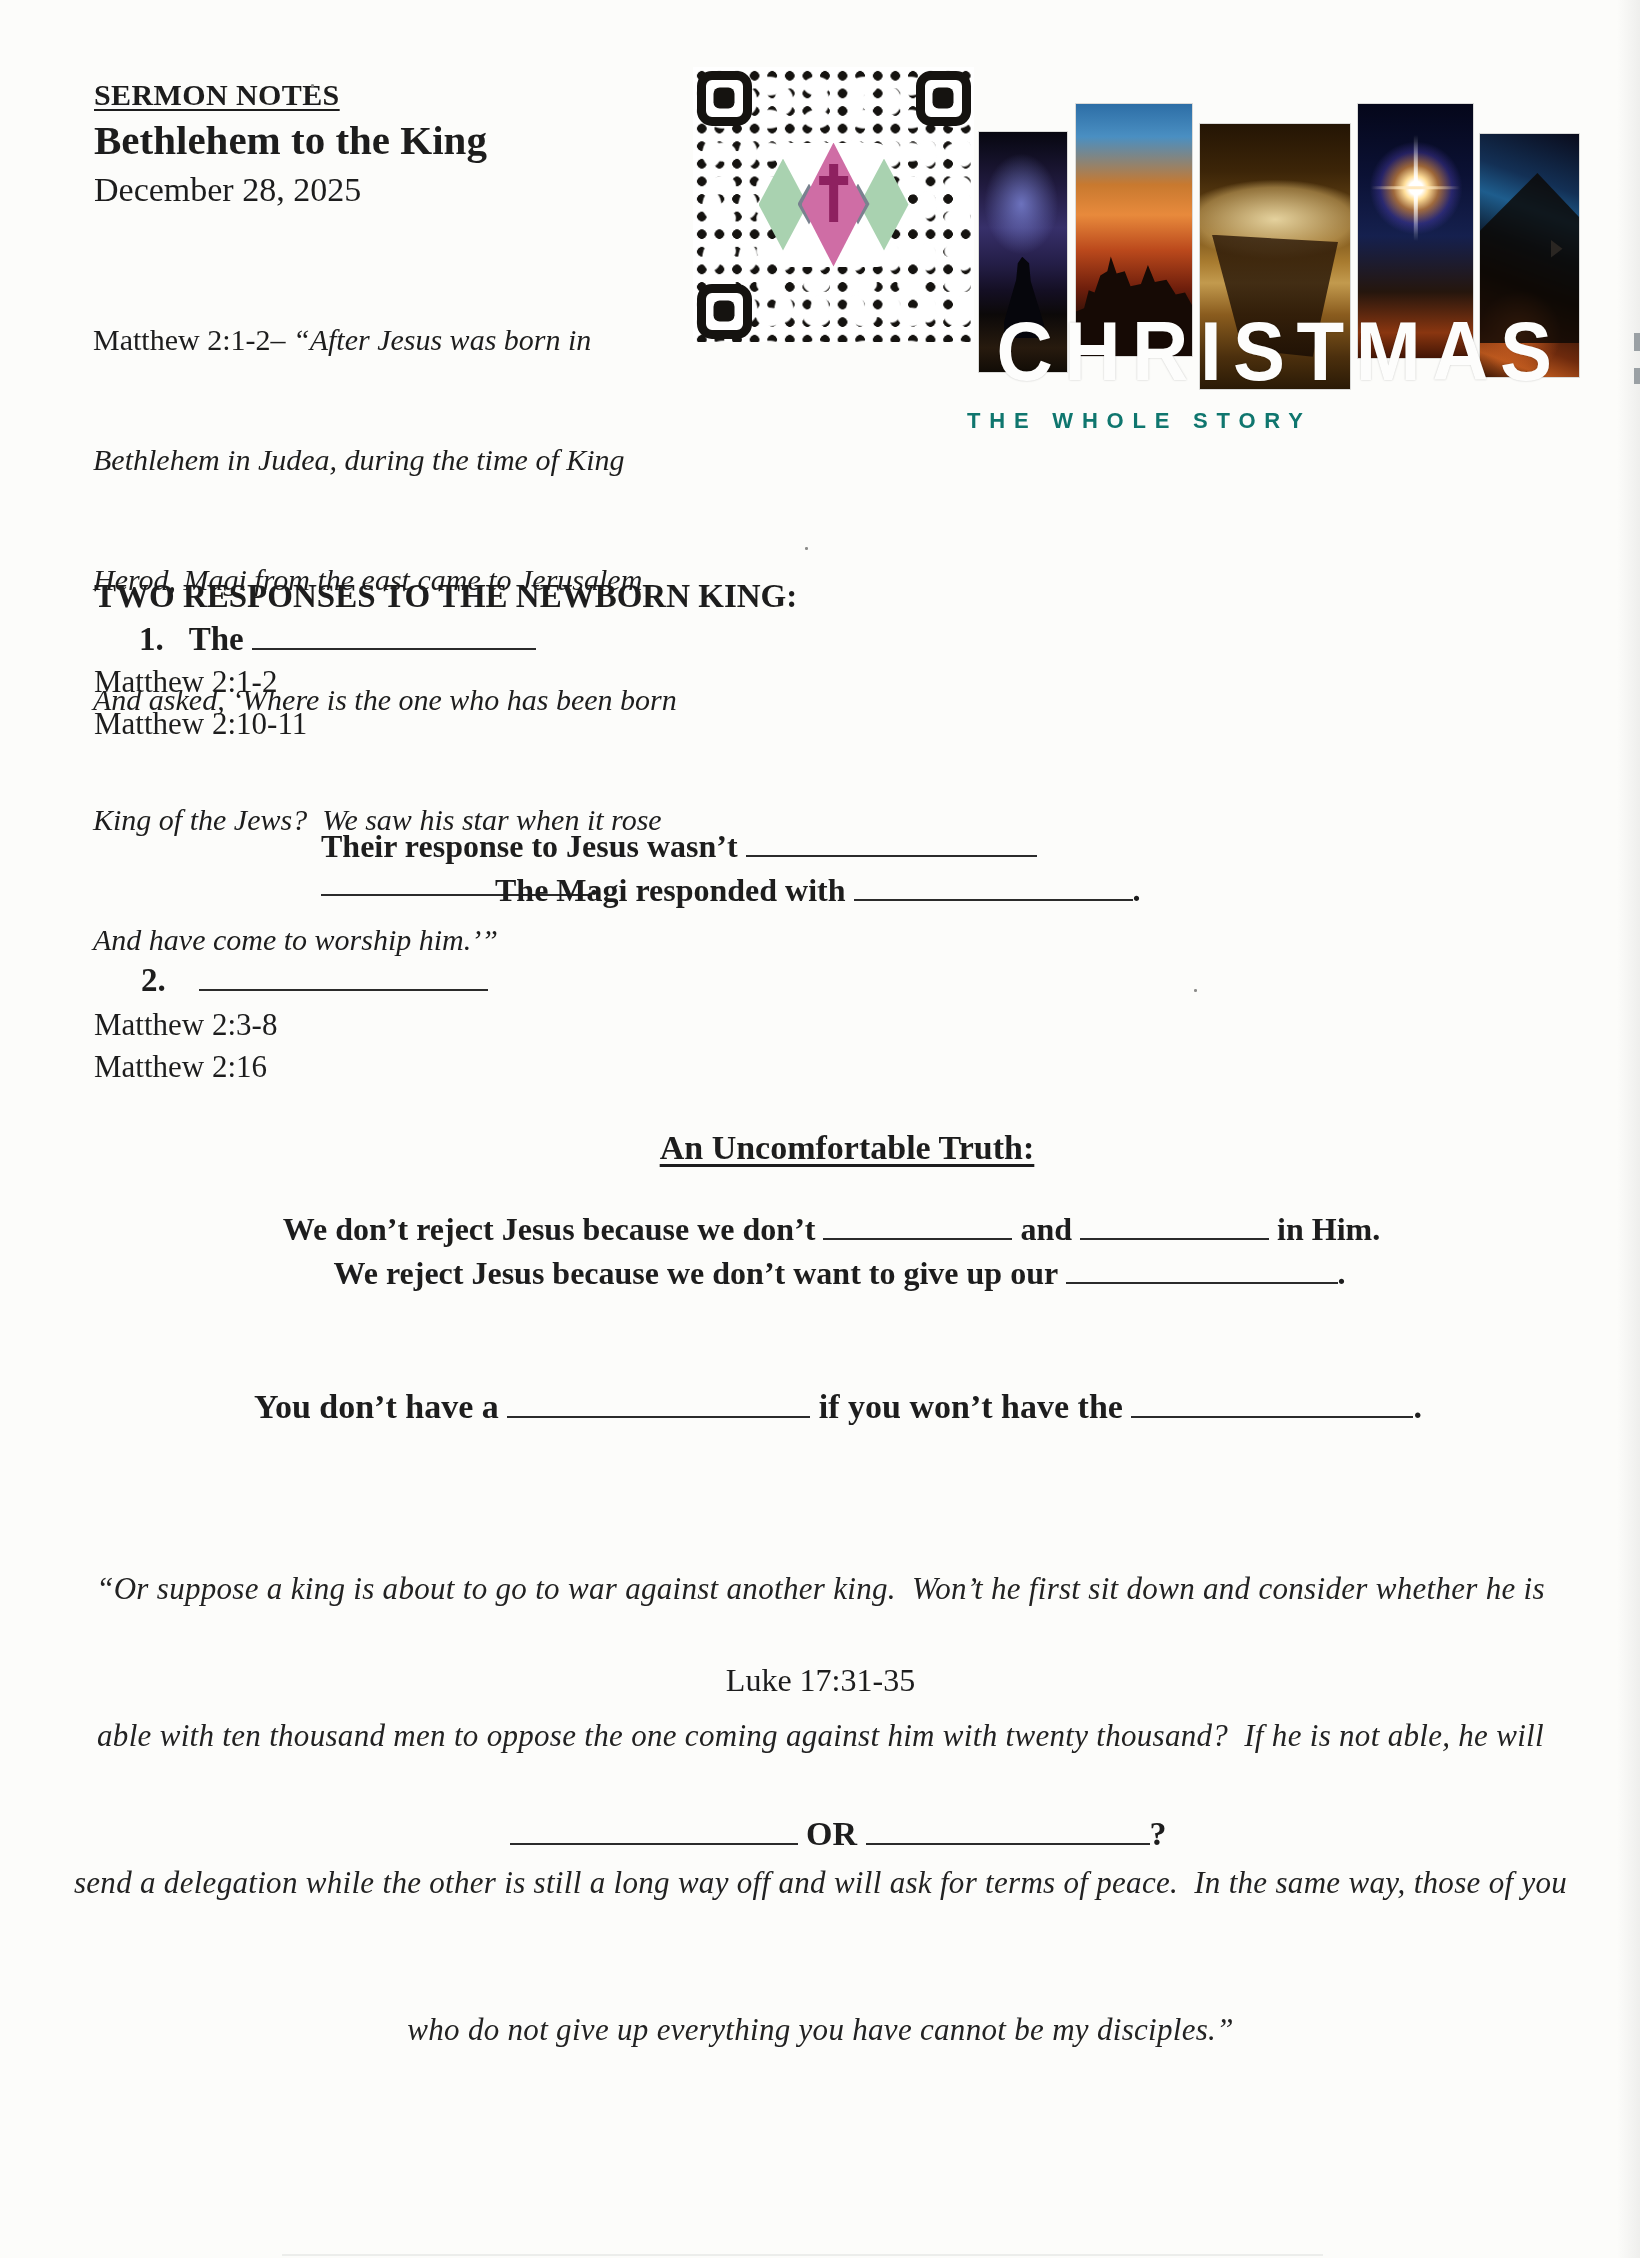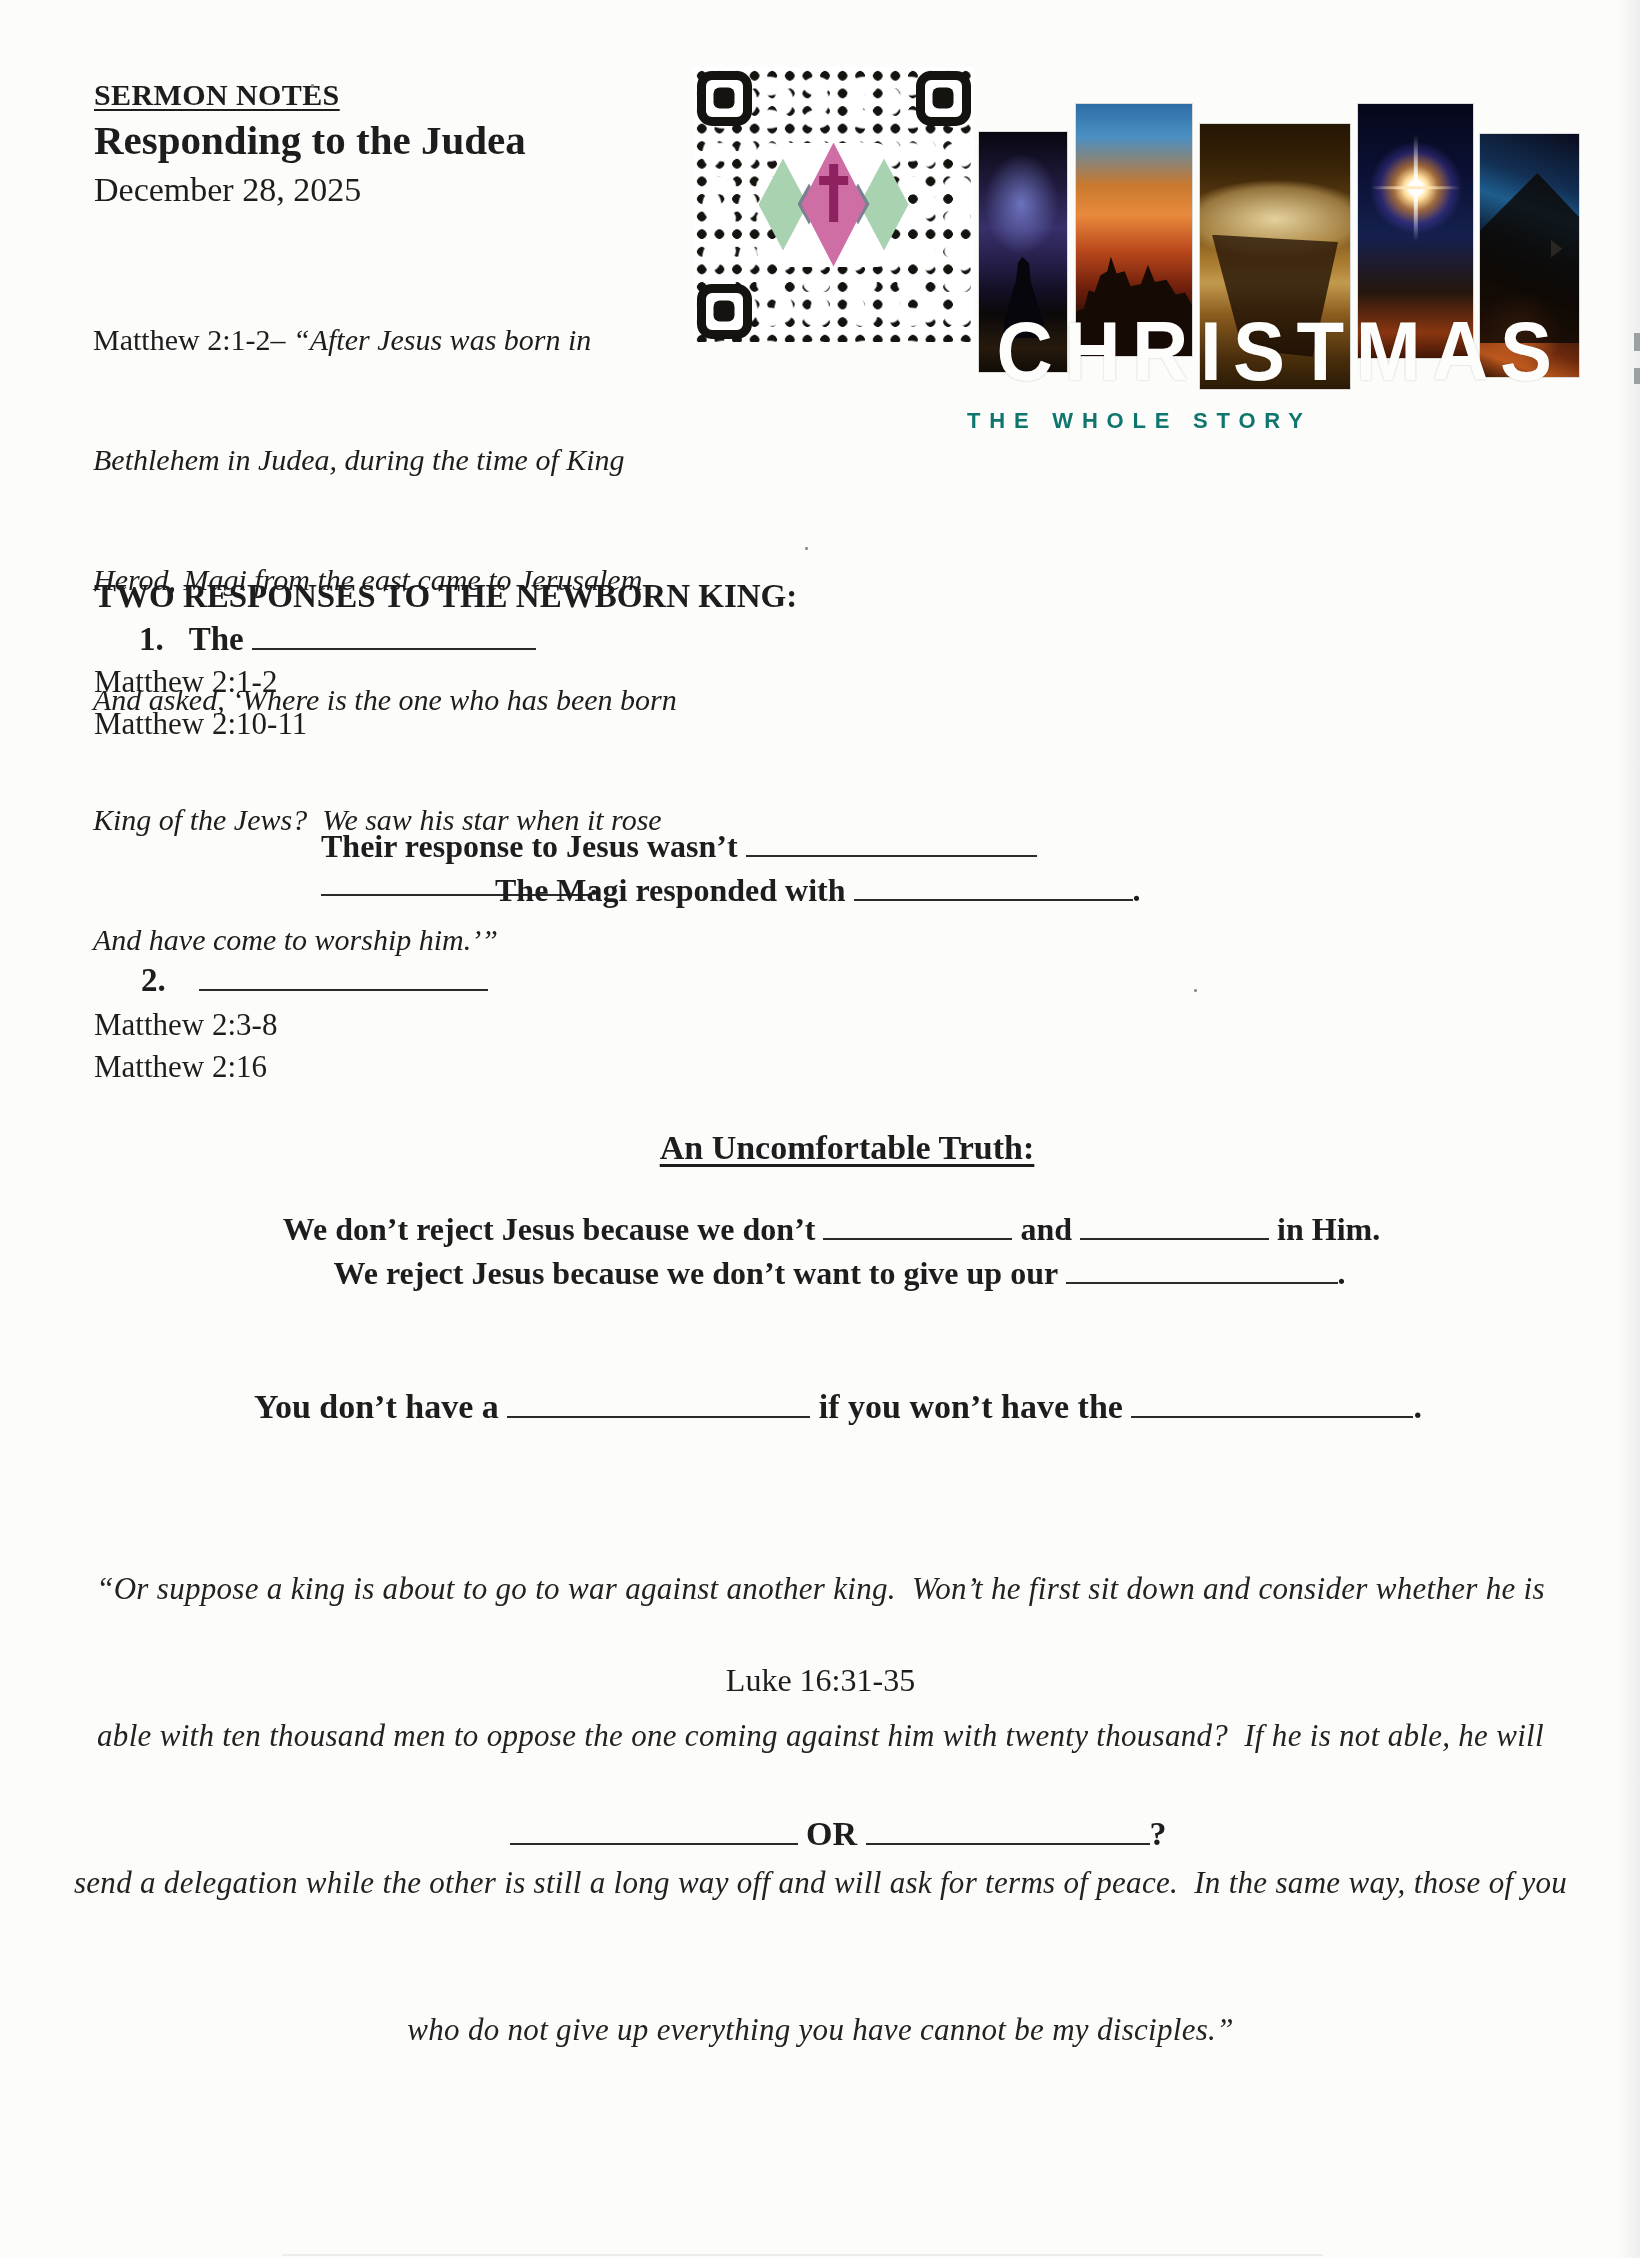--- a/index.html
+++ b/index.html
@@ -118,21 +118,21 @@
     clip-path:polygon(0 0,100% 50%,0 100%); }
   .bottom-line { left:282px; bottom:1.8px; width:1041px; height:2.6px; background:#ecedeb; }
   .speck { position:absolute; border-radius:50%; background:#8c8c8a; }
 </style>
 </head>
 <body>
 
 <div class="page">
 
   <div class="abs kicker" style="left:94px; top:78px;">SERMON NOTES</div>
-  <div class="abs title" style="left:94px; top:116px;">Responding to the Judea</div>
+  <div class="abs title" style="left:94px; top:116px;">Bethlehem to the King</div>
   <div class="abs date" style="left:94px; top:171px;">December 28, 2025</div>
 
   <div class="abs scripture" style="left:93px; top:240px;">
     <div><span class="ref">Matthew 2:1-2– </span><span class="q">“After Jesus was born in</span></div>
     <div class="q">Bethlehem in Judea, during the time of King</div>
     <div class="q">Herod, Magi from the east came to Jerusalem</div>
     <div class="q">And asked, ‘Where is the one who has been born</div>
     <div class="q">King of the Jews?  We saw his star when it rose</div>
     <div class="q">And have come to worship him.’”</div>
   </div>
@@ -207,21 +207,21 @@
   <div class="abs center-block bigstmt" style="left:71px; top:1348px; width:1500px;">
     <span>You don’t have a </span><span class="blank" style="width:303px;"></span><span> if you won’t have the </span><span class="blank" style="width:282px;"></span><span>.</span>
   </div>
 
   <div class="abs center-block quote" style="left:62px; top:1466px; width:1517px;">
     <div>“Or suppose a king is about to go to war against another king.  Won’t he first sit down and consider whether he is</div>
     <div>able with ten thousand men to oppose the one coming against him with twenty thousand?  If he is not able, he will</div>
     <div>send a delegation while the other is still a long way off and will ask for terms of peace.  In the same way, those of you</div>
     <div>who do not give up everything you have cannot be my disciples.”</div>
   </div>
-  <div class="abs center-block quote-ref" style="left:62px; top:1662px; width:1517px;">Luke 16:31-35</div>
+  <div class="abs center-block quote-ref" style="left:62px; top:1662px; width:1517px;">Luke 17:31-35</div>
 
   <div class="abs center-block bigstmt" style="left:71px; top:1775px; width:1500px;">
     <span class="blank" style="width:288px;"></span><span> OR </span><span class="blank" style="width:284px;"></span><span>?</span>
   </div>
 
   <div class="abs edge-shade"></div>
   <div class="abs tick t1"></div>
   <div class="abs tick t2"></div>
   <div class="abs roof-tip"></div>
   <div class="abs bottom-line"></div>

